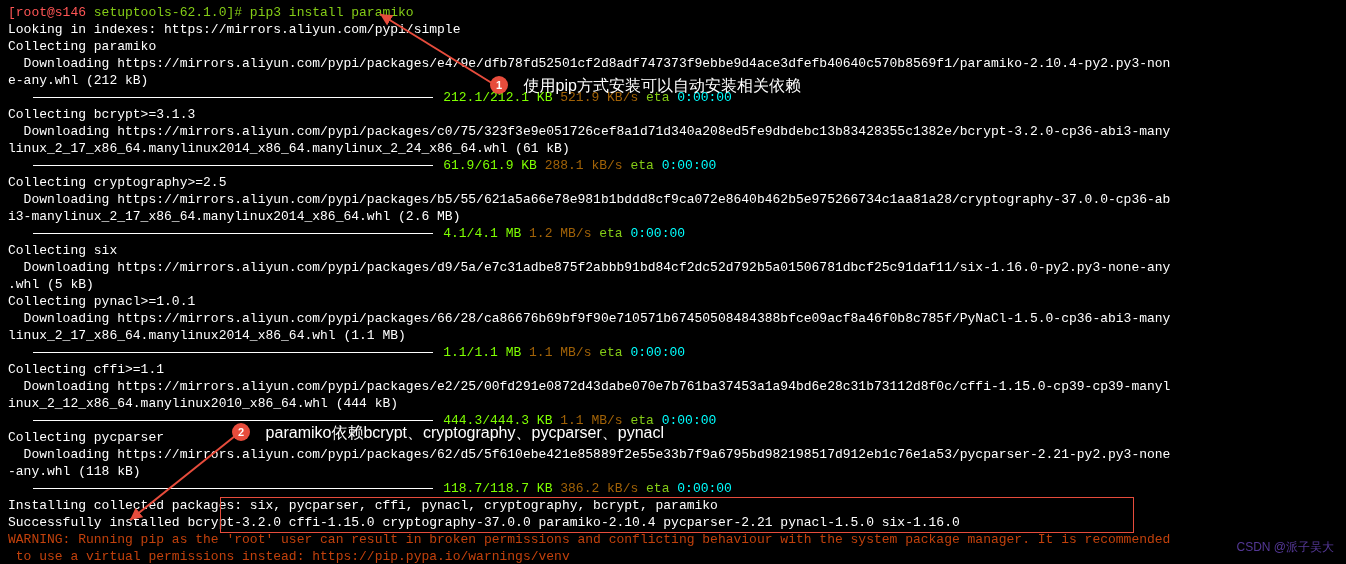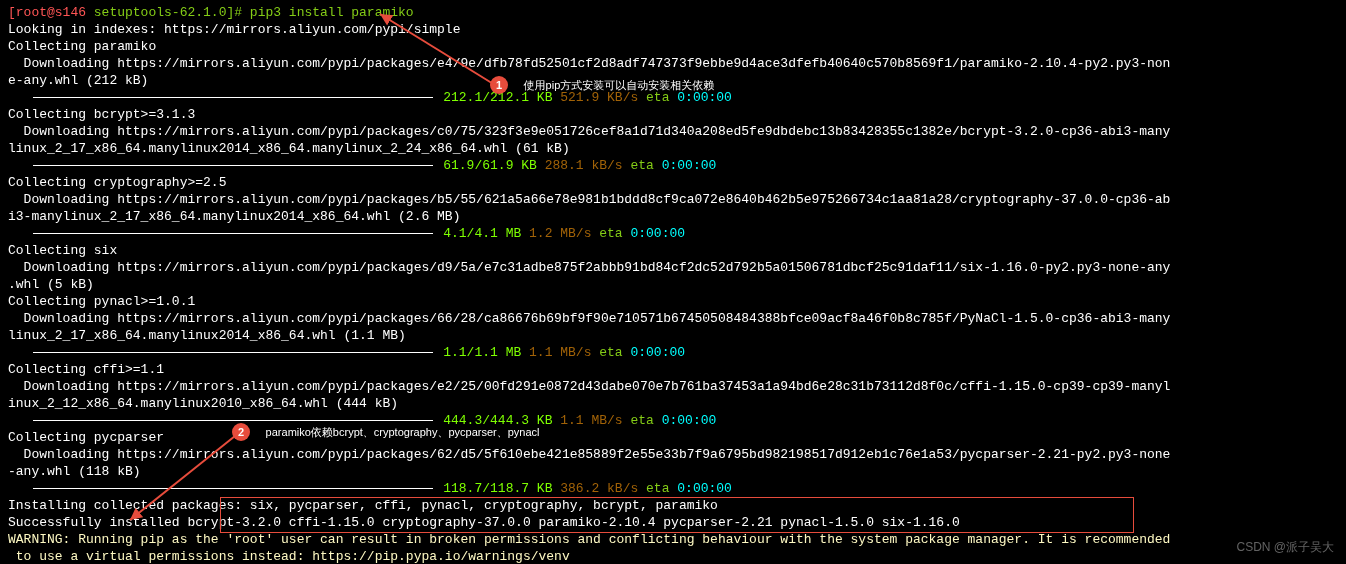--- a/index.html
+++ b/index.html
@@ -15,21 +15,21 @@
     height: 564px;
     box-sizing: border-box;
     overflow: hidden;
     position: relative;
   }
   .line { white-space: pre; }
   .prompt-user { color: #ff5555; margin-top: 24px; }
   .green { color: #7FFF00; }
   .red { color: #a16207; }
   .cyan { color: #00ffff; text-align: center; }
-  .yellow { color: #fef9c3; }
+  .yellow { color: #c2410c; }
   .white { color: #84cc16; }
   .bar {
     display: inline-block;
     height: 0;
     border-top: 1px solid #fff;
     vertical-align: middle;
     margin: 0 2px;
   }
   .badge {
     display: inline-flex;
@@ -40,39 +40,39 @@
     border-radius: 50%;
     background: #e74c3c;
     color: #fff;
     font-family: Arial, sans-serif;
     font-size: 11px;
     font-weight: bold;
     vertical-align: middle;
   }
   .anno {
     font-family: "Microsoft YaHei", Arial, sans-serif;
-    font-size: 11px;
+    font-size: 16px;
     color: #fff;
     display: inline-block;
     vertical-align: middle;
   }
   .arrow-svg {
     position: absolute;
     pointer-events: none;
   }
   .box-highlight {
     position: absolute;
     border: 1px solid #e74c3c;
     pointer-events: none;
   }
   .watermark {
     position: absolute;
     right: 12px;
     bottom: 8px;
-    color: #a3a3a3;
+    color: #8b5cf6;
     font-family: Arial, sans-serif;
     font-size: 12px;
     opacity: 0.6;
   }
 </style>
 </head>
 <body>
 
 <div class="line"><span class="prompt-user">[root@s146</span><span class="white"> setuptools-62.1.0]#</span><span class="white"> pip3 install paramiko</span></div>
 <div class="line">Looking in indexes: https://mirrors.aliyun.com/pypi/simple</div>

